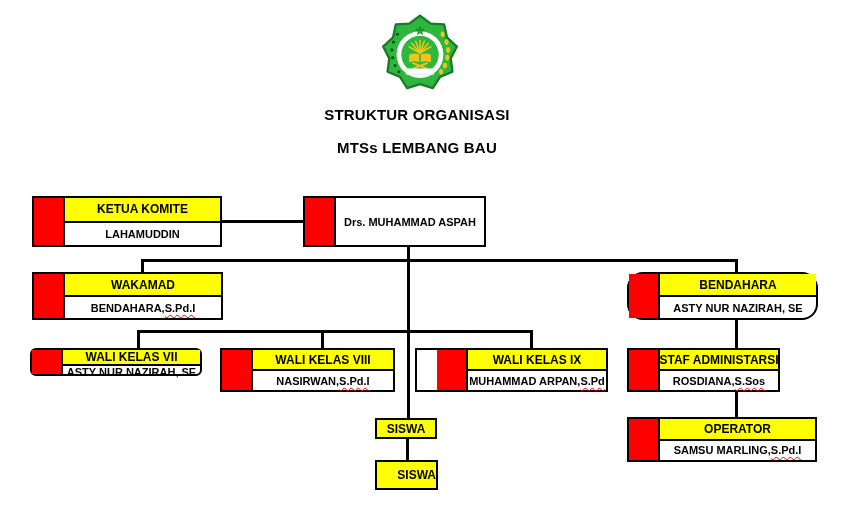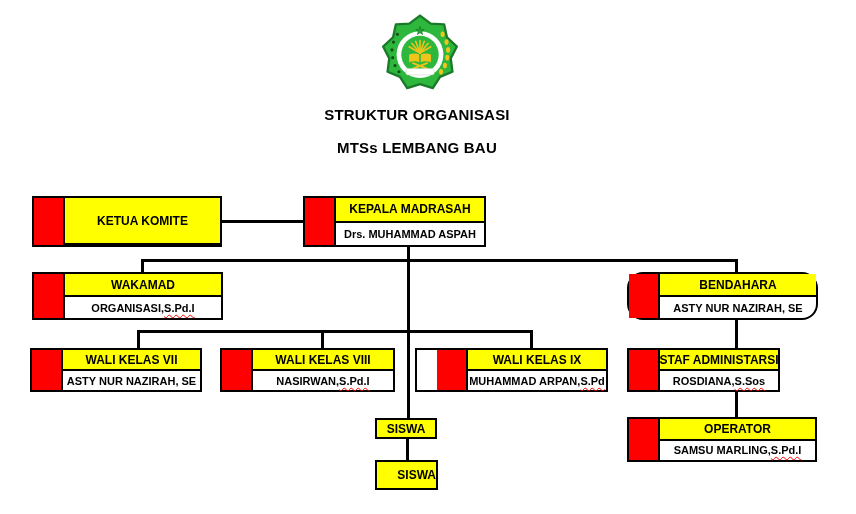--- a/index.html
+++ b/index.html
@@ -18,21 +18,21 @@
   .cells{flex:1;display:flex;flex-direction:column;min-width:0;}
   .cell{flex:1;display:flex;align-items:center;justify-content:center;white-space:nowrap;}
   .cell.title{border-bottom:2px solid #000;font-weight:bold;font-size:12px;}
   .cell.name{font-weight:bold;font-size:11px;}
   .sq{text-decoration-line:underline;text-decoration-style:wavy;text-decoration-color:#ff0000;
       text-decoration-thickness:1px;text-underline-offset:2px;text-decoration-skip-ink:none;}
   .b-ketua     {left:32px; top:196px;width:190px;height:51px;}
   .b-kepala    {left:303px;top:196px;width:183px;height:51px;}
   .b-wakamad   {left:32px; top:272px;width:191px;height:48px;}
   .b-bendahara {left:627px;top:272px;width:191px;height:48px;border-radius:16px;}
-  .b-wali7     {left:30px; top:348px;width:172px;height:44px;}
+  .b-wali7     {left:30px; top:348px;width:172px;height:28px;border-radius:6px;}
   .b-wali8     {left:220px;top:348px;width:175px;height:44px;}
   .b-wali9     {left:415px;top:348px;width:193px;height:44px;padding-left:20px;}
   .b-staf      {left:627px;top:348px;width:153px;height:44px;}
   .b-operator  {left:627px;top:417px;width:190px;height:45px;}
   .minibox{position:absolute;border:2px solid #000;display:flex;align-items:center;
     justify-content:center;font-weight:bold;font-size:12px;box-sizing:border-box;}
   .b-guru {left:375px;top:418px;width:62px;height:21px;}
   .b-siswa{left:375px;top:460px;width:63px;height:30px;justify-content:flex-end;}
   
   .line{position:absolute;background:#000;}
@@ -106,40 +106,43 @@
   <div class="line ln-w8-drop"></div>
   <div class="line ln-w9-drop"></div>
   <div class="line ln-bendah-staf"></div>
   <div class="line ln-staf-oper"></div>
   <div class="line ln-guru-siswa"></div>
 
   <div class="orgbox b-ketua">
     <div class="tab" style="background:#ff0000"></div>
     <div class="cells">
       <div class="cell title" style="background:#ffff00">KETUA KOMITE</div>
+      <div class="cell name">
+          <span>LAHAMUDDIN</span>
+          <span class="sq"></span>
+        </div>
     </div>
   </div>
 
   <div class="orgbox b-kepala">
     <div class="tab" style="background:#ff0000"></div>
     <div class="cells">
-      <div class="cell title" style="background:#ffff00">KEPALA MADRASAH</div>
       <div class="cell name">
           <span>Drs. MUHAMMAD ASPAH</span>
           <span class="sq"></span>
         </div>
     </div>
   </div>
 
   <div class="orgbox b-wakamad">
     <div class="tab" style="background:#ff0000"></div>
     <div class="cells">
       <div class="cell title" style="background:#ffff00">WAKAMAD</div>
       <div class="cell name">
-          <span>ORGANISASI, </span>
+          <span>BENDAHARA, </span>
           <span class="sq">S.Pd.I</span>
         </div>
     </div>
   </div>
 
   <div class="orgbox b-bendahara">
     <div class="tab" style="background:#ff0000"></div>
     <div class="cells">
       <div class="cell title" style="background:#ffff00">BENDAHARA</div>
       <div class="cell name">

